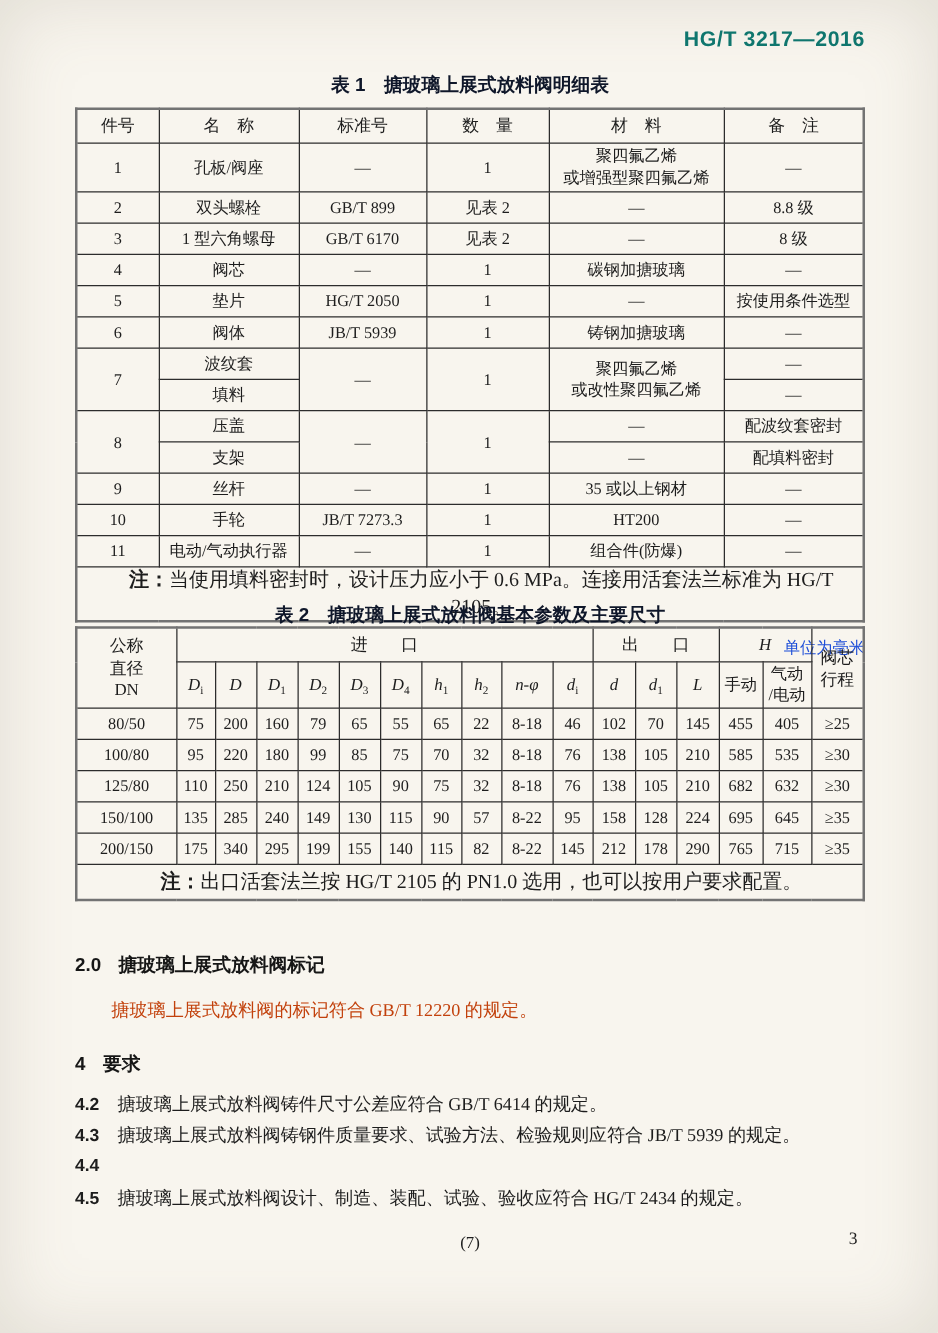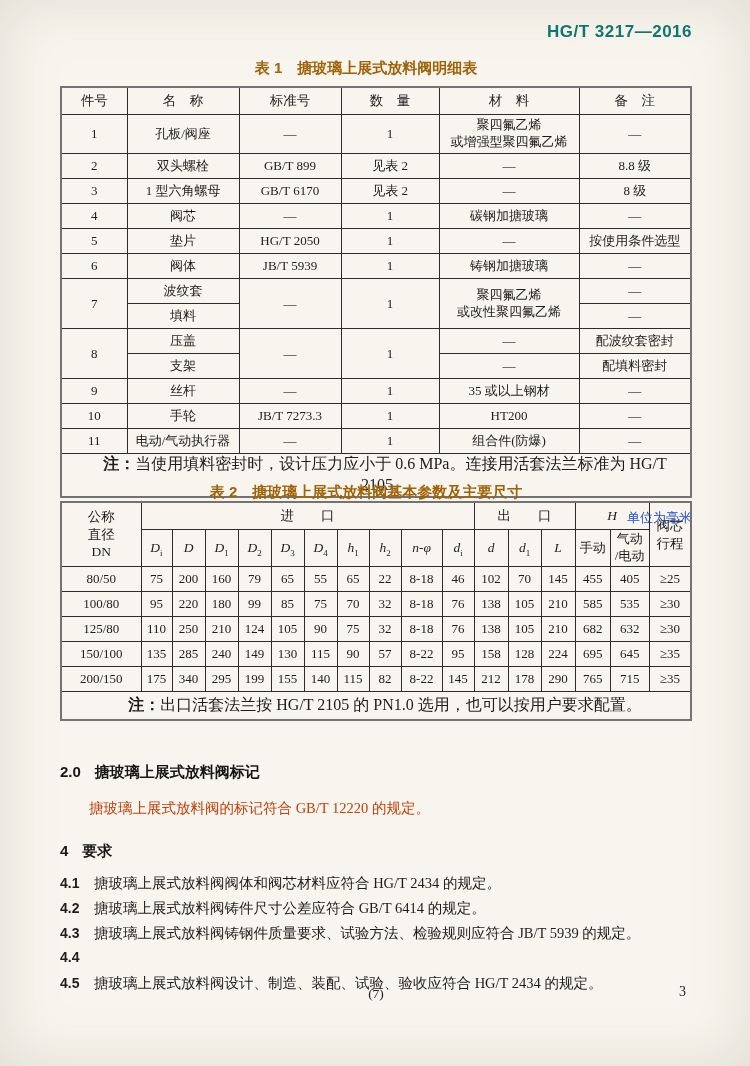--- a/index.html
+++ b/index.html
@@ -9,23 +9,23 @@
     box-shadow:inset 0 0 60px rgba(120,110,90,0.18);
     font-family:"Liberation Serif","DejaVu Serif",serif;
     color:#1d1d1d;
   }
   .hdr{
     position:absolute;top:22px;right:58px;
     font-family:"Liberation Sans","DejaVu Sans",sans-serif;
     font-weight:bold;font-size:17px;letter-spacing:0.5px;color:#0f766e;
   }
   .t-title{
-    position:absolute;left:50px;width:632px;text-align:center;
+    position:absolute;left:60px;width:632px;text-align:center;
     font-family:"Liberation Sans","DejaVu Sans",sans-serif;
-    font-weight:bold;font-size:15px;color:#a16207;
+    font-weight:bold;font-size:15px;color:#0f172a;
   }
   .t1t{top:59px;}
   .t2t{top:483px;}
   .unit{position:absolute;top:509px;right:58px;font-size:13px;color:#1d4ed8;}
   table.tbl{
     position:absolute;left:60px;width:632px;
     border-collapse:collapse;table-layout:fixed;
     border:2px solid #737373;
   }
   .t1{top:86px;}
@@ -352,24 +352,20 @@
   </div>
 
   <div class="para">搪玻璃上展式放料阀的标记符合 GB/T 12220 的规定。</div>
 
   <div class="sec sec4">
     <span class="snum">4</span><span>要求</span>
   </div>
 
   <div class="clauses">
       <div class="clause">
-        <span class="cnum">4.1</span>
-        <span class="ctext">搪玻璃上展式放料阀阀体和阀芯材料应符合 HG/T 2434 的规定。</span>
-      </div>
-      <div class="clause">
         <span class="cnum">4.2</span>
         <span class="ctext">搪玻璃上展式放料阀铸件尺寸公差应符合 GB/T 6414 的规定。</span>
       </div>
       <div class="clause">
         <span class="cnum">4.3</span>
         <span class="ctext">搪玻璃上展式放料阀铸钢件质量要求、试验方法、检验规则应符合 JB/T 5939 的规定。</span>
       </div>
       <div class="clause">
         <span class="cnum">4.4</span>
       </div>

